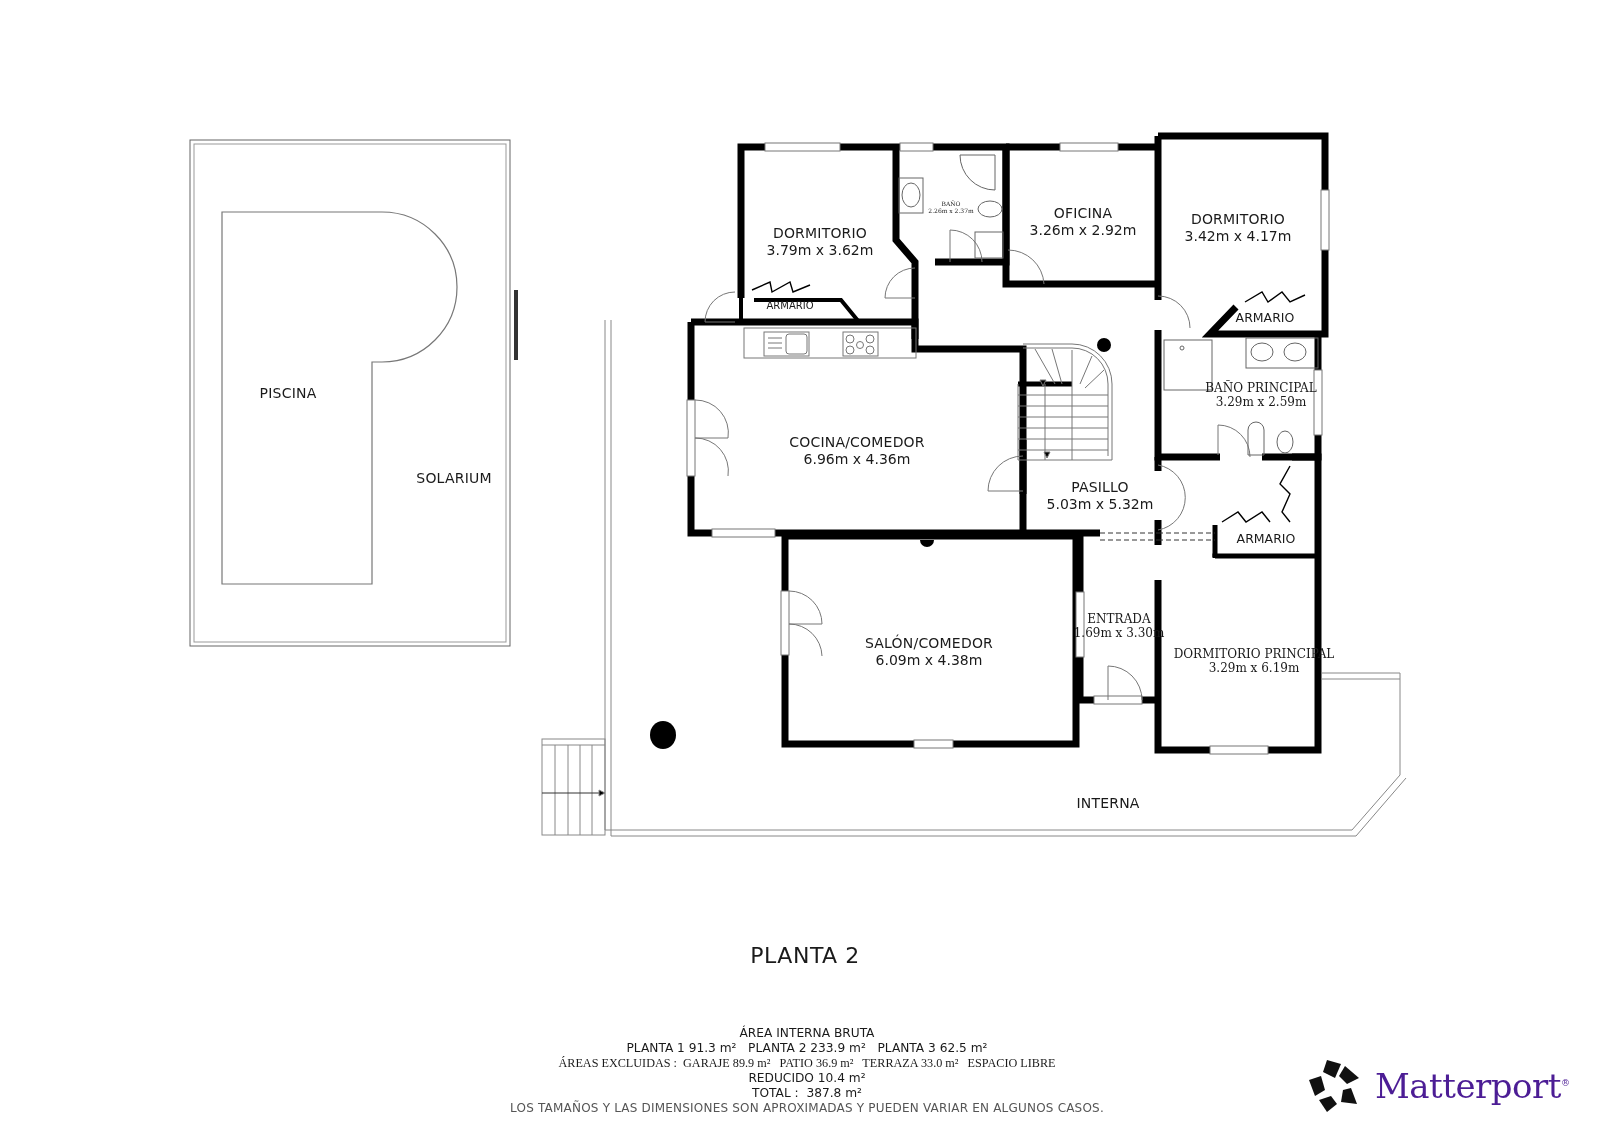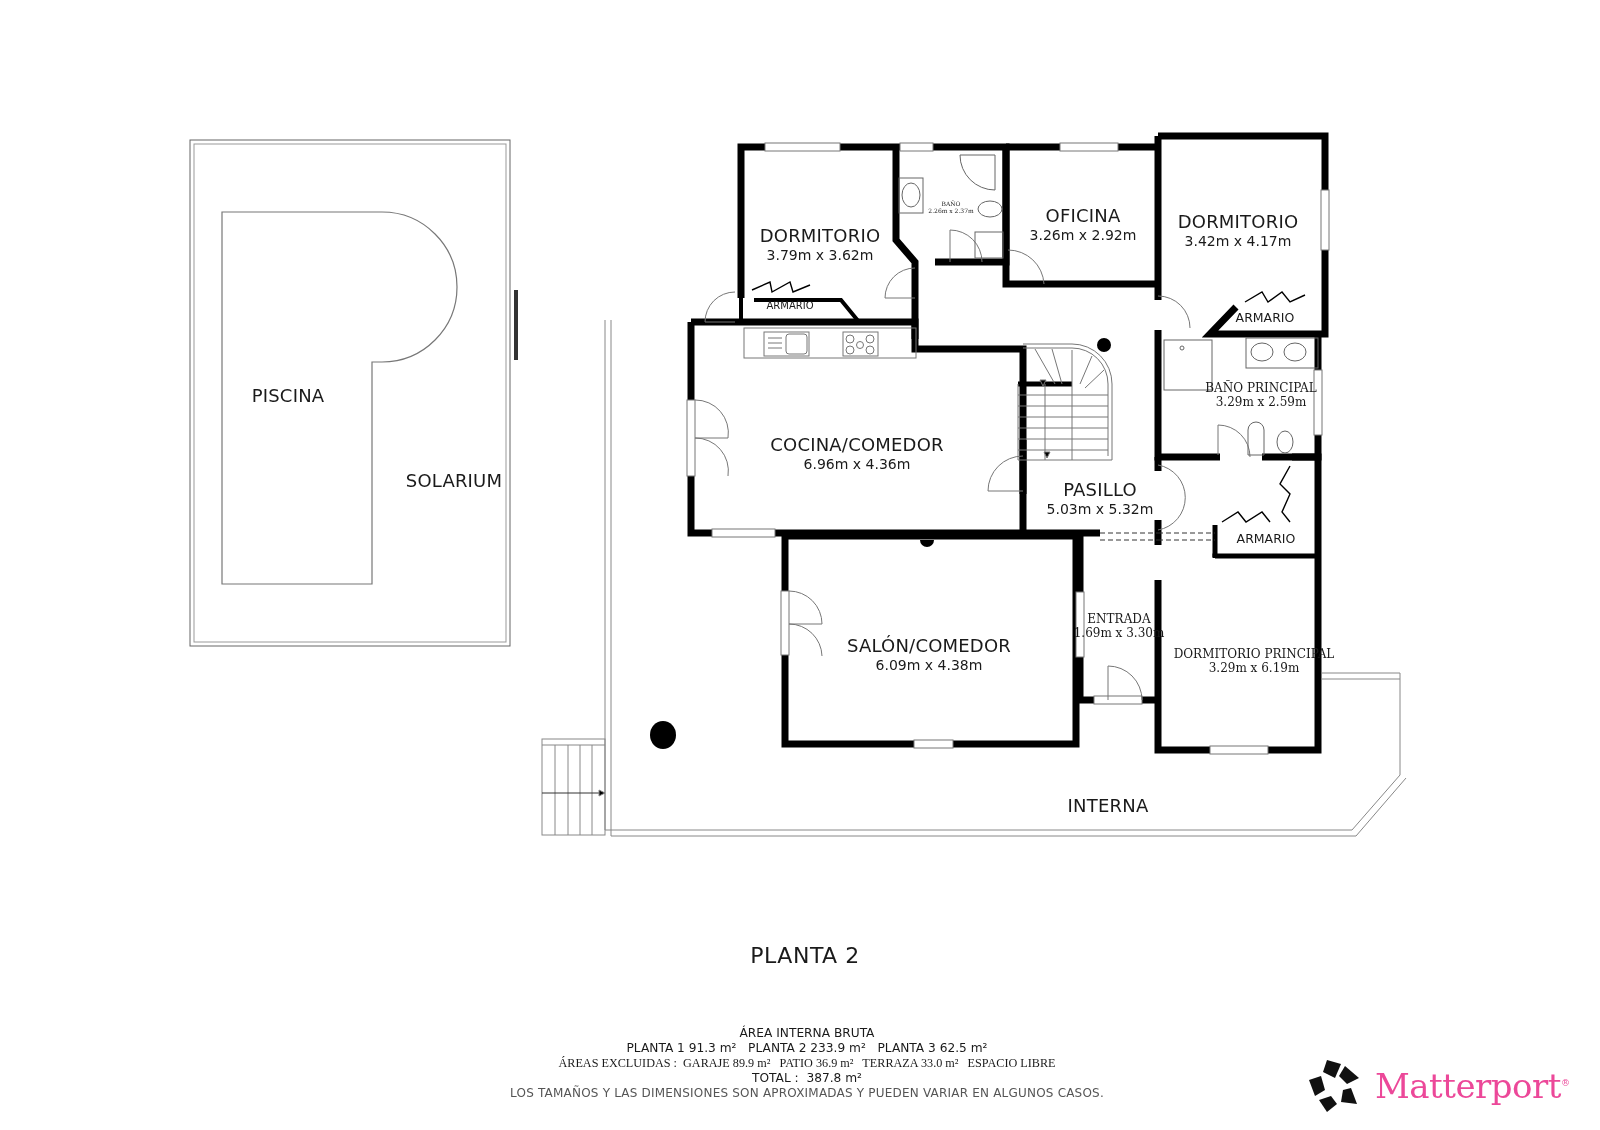--- a/index.html
+++ b/index.html
@@ -1,29 +1,29 @@
 <!DOCTYPE html>
 <html><head>
 <meta charset="utf-8">
 <style>
   html, body { margin: 0; padding: 0; background: #ffffff; }
   body { width: 1600px; height: 1130px; position: relative; overflow: hidden; font-family: "DejaVu Sans", sans-serif; color: #1a1a1a; }
   #plan { position: absolute; left: 0; top: 0; width: 1600px; height: 1130px; }
   .lbl { position: absolute; text-align: center; white-space: nowrap; transform: translateX(-50%); line-height: 1.2; }
-  .room-name { font-size: 18px; letter-spacing: 0.2px; }
+  .room-name { font-size: 14px; letter-spacing: 0.2px; }
   .room-dim { font-size: 14px; }
   .serif-sm { font-family: "DejaVu Serif", serif; font-size: 12px; }
   .serif-xs { font-family: "DejaVu Serif", serif; font-size: 6px; }
   .armario { font-size: 10px; }
   .armario-lg { font-size: 12.5px; }
   .planta { font-size: 22px; letter-spacing: 0.5px; }
   .footer { position: absolute; left: 792px; top: 1026px; transform: translateX(-50%); text-align: center; font-size: 12.2px; line-height: 15px; white-space: nowrap; margin-left: 15px; }
   .footer .note { font-size: 12px; color: #555; letter-spacing: 0.2px; }
   .logo { position: absolute; left: 1307px; top: 1058px; display: flex; align-items: center; gap: 12px; }
-  .logo-text { font-family: "DejaVu Serif", serif; font-size: 34px; color: #ec4899; letter-spacing: -0.5px; }
+  .logo-text { font-family: "DejaVu Serif", serif; font-size: 34px; color: #4c1d95; letter-spacing: -0.5px; }
   .logo-text sup { font-size: 9px; vertical-align: super; }
 </style>
 </head>
 <body>
 
 <svg id="plan" viewBox="0 0 1600 1130" xmlns="http://www.w3.org/2000/svg">
 
   <g fill="none" stroke="#666" stroke-width="1">
     <rect x="190" y="140" width="320" height="506"></rect>
     <rect x="194" y="144" width="312" height="498" stroke="#999"></rect>
@@ -247,20 +247,21 @@
 <div class="lbl" style="left:1108px; top:795px;">
   <div class="room-name">INTERNA</div>
 </div>
 
 <div class="lbl planta" style="left:805px; top:943px;">PLANTA 2</div>
 
 <div class="footer">
   <div>ÁREA INTERNA BRUTA</div>
   <div style="white-space:pre;">PLANTA 1 91.3 m²   PLANTA 2 233.9 m²   PLANTA 3 62.5 m²</div>
   <div style="white-space:pre;font-family:Liberation Serif, serif;">ÁREAS EXCLUIDAS :  GARAJE 89.9 m²   PATIO 36.9 m²   TERRAZA 33.0 m²   ESPACIO LIBRE</div>
+  <div>REDUCIDO 10.4 m²</div>
   <div style="white-space:pre;">TOTAL :  387.8 m²</div>
   <div class="note">LOS TAMAÑOS Y LAS DIMENSIONES SON APROXIMADAS Y PUEDEN VARIAR EN ALGUNOS CASOS.</div>
 </div>
 
 <div class="logo">
   <svg width="56" height="56" viewBox="0 0 56 56">
     <g fill="#111">
       <polygon points="20,2 34,6 28,20 16,14"></polygon>
       <polygon points="38,8 52,20 40,26 32,18"></polygon>
       <polygon points="44,30 50,46 34,44 36,32"></polygon>

